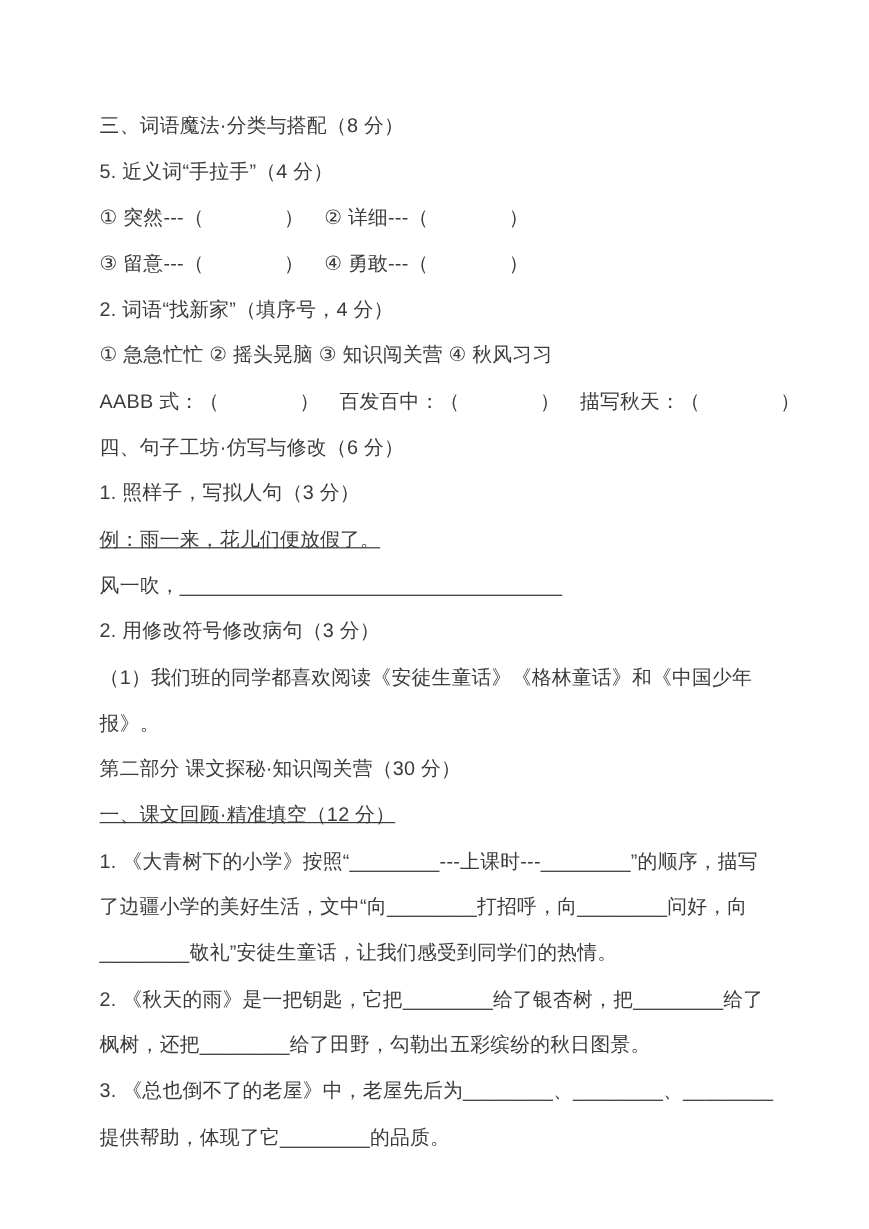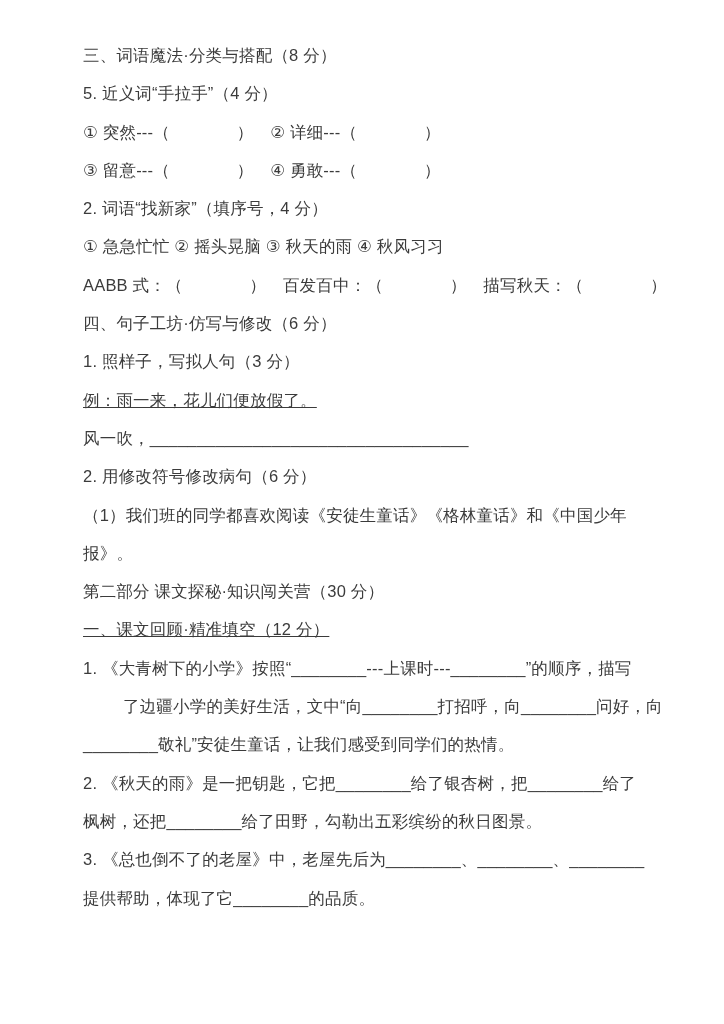--- a/index.html
+++ b/index.html
@@ -9,21 +9,21 @@
   }
   body {
     width: 724px;
     height: 1024px;
     overflow: hidden;
   }
   .page {
     box-sizing: border-box;
     width: 724px;
     height: 1024px;
-    padding: 36px 70px 0 83px;
+    padding: 86px 70px 0 83px;
     background: #ffffff;
   }
   .doc-body {
     width: 100%;
   }
   .line {
     height: 38.3px;
     line-height: 38.3px;
     font-family: "Liberation Sans", "DejaVu Sans", sans-serif;
     font-size: 16.5px;
@@ -36,32 +36,32 @@
 </head>
 <body>
 
 <div class="page">
   <div class="doc-body" id="doc-body">
       <div class="line" style="color: rgb(59, 59, 59);">三、词语魔法·分类与搭配（8 分）</div>
       <div class="line" style="color: rgb(59, 59, 59);">5. 近义词“手拉手”（4 分）</div>
       <div class="line" style="color: rgb(59, 59, 59);">① 突然---（　　　　）　② 详细---（　　　　）</div>
       <div class="line" style="color: rgb(59, 59, 59);">③ 留意---（　　　　）　④ 勇敢---（　　　　）</div>
       <div class="line" style="color: rgb(59, 59, 59);">2. 词语“找新家”（填序号，4 分）</div>
-      <div class="line" style="color: rgb(59, 59, 59);">① 急急忙忙 ② 摇头晃脑 ③ 秋天的雨 ④ 秋风习习</div>
+      <div class="line" style="color: rgb(59, 59, 59);">① 急急忙忙 ② 摇头晃脑 ③ 知识闯关营 ④ 秋风习习</div>
       <div class="line" style="color: rgb(59, 59, 59);">AABB 式：（　　　　）　百发百中：（　　　　）　描写秋天：（　　　　）</div>
       <div class="line" style="color: rgb(59, 59, 59);">四、句子工坊·仿写与修改（6 分）</div>
       <div class="line" style="color: rgb(59, 59, 59);">1. 照样子，写拟人句（3 分）</div>
       <div class="line" style="color: rgb(59, 59, 59); text-decoration: underline;">例：雨一来，花儿们便放假了。</div>
       <div class="line" style="color: rgb(59, 59, 59);">风一吹，__________________________________</div>
-      <div class="line" style="color: rgb(59, 59, 59);">2. 用修改符号修改病句（6 分）</div>
+      <div class="line" style="color: rgb(59, 59, 59);">2. 用修改符号修改病句（3 分）</div>
       <div class="line" style="color: rgb(59, 59, 59);">（1）我们班的同学都喜欢阅读《安徒生童话》《格林童话》和《中国少年</div>
       <div class="line" style="color: rgb(59, 59, 59);">报》。</div>
       <div class="line" style="color: rgb(59, 59, 59);">第二部分 课文探秘·知识闯关营（30 分）</div>
       <div class="line" style="color: rgb(59, 59, 59); text-decoration: underline;">一、课文回顾·精准填空（12 分）</div>
       <div class="line" style="color: rgb(59, 59, 59);">1. 《大青树下的小学》按照“________---上课时---________”的顺序，描写</div>
-      <div class="line" style="color: rgb(59, 59, 59); margin-left: 40px;">了边疆小学的美好生活，文中“向________打招呼，向________问好，向</div>
+      <div class="line" style="color: rgb(59, 59, 59);">了边疆小学的美好生活，文中“向________打招呼，向________问好，向</div>
       <div class="line" style="color: rgb(59, 59, 59);">________敬礼”安徒生童话，让我们感受到同学们的热情。</div>
       <div class="line" style="color: rgb(59, 59, 59);">2. 《秋天的雨》是一把钥匙，它把________给了银杏树，把________给了</div>
       <div class="line" style="color: rgb(59, 59, 59);">枫树，还把________给了田野，勾勒出五彩缤纷的秋日图景。</div>
       <div class="line" style="color: rgb(59, 59, 59);">3. 《总也倒不了的老屋》中，老屋先后为________、________、________</div>
       <div class="line" style="color: rgb(59, 59, 59);">提供帮助，体现了它________的品质。</div>
     </div>
 </div>
 
 </body></html>

